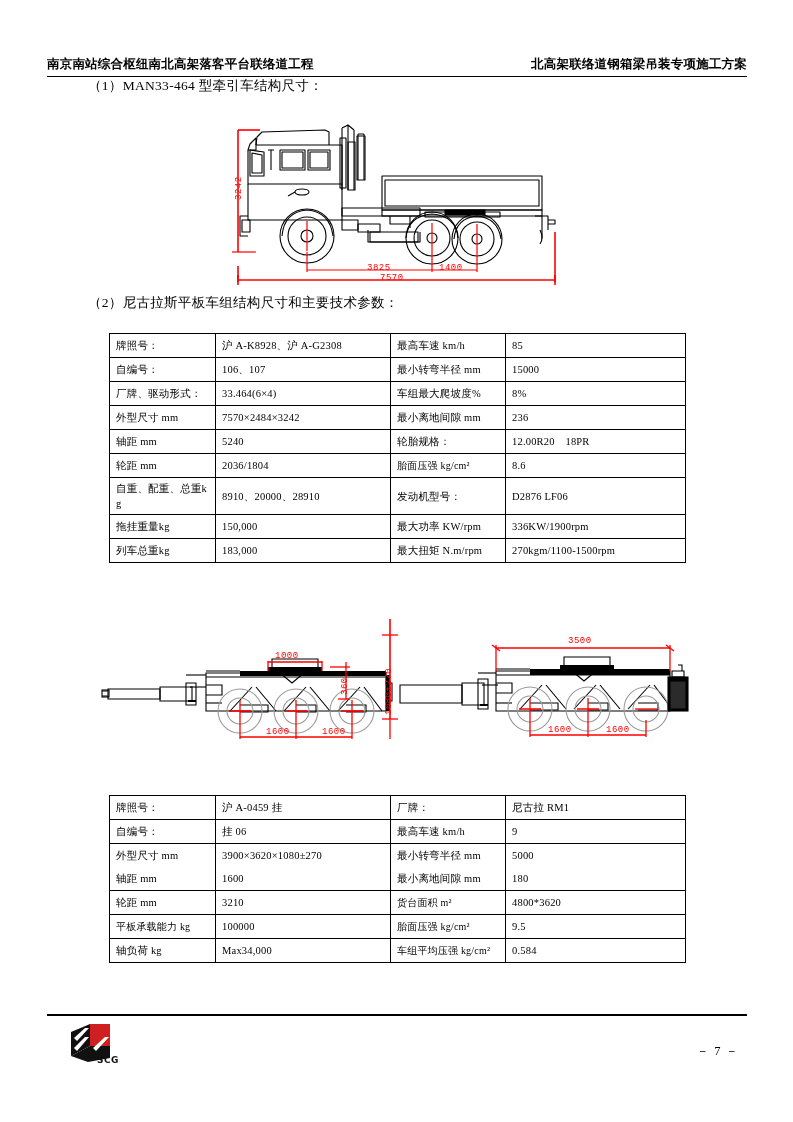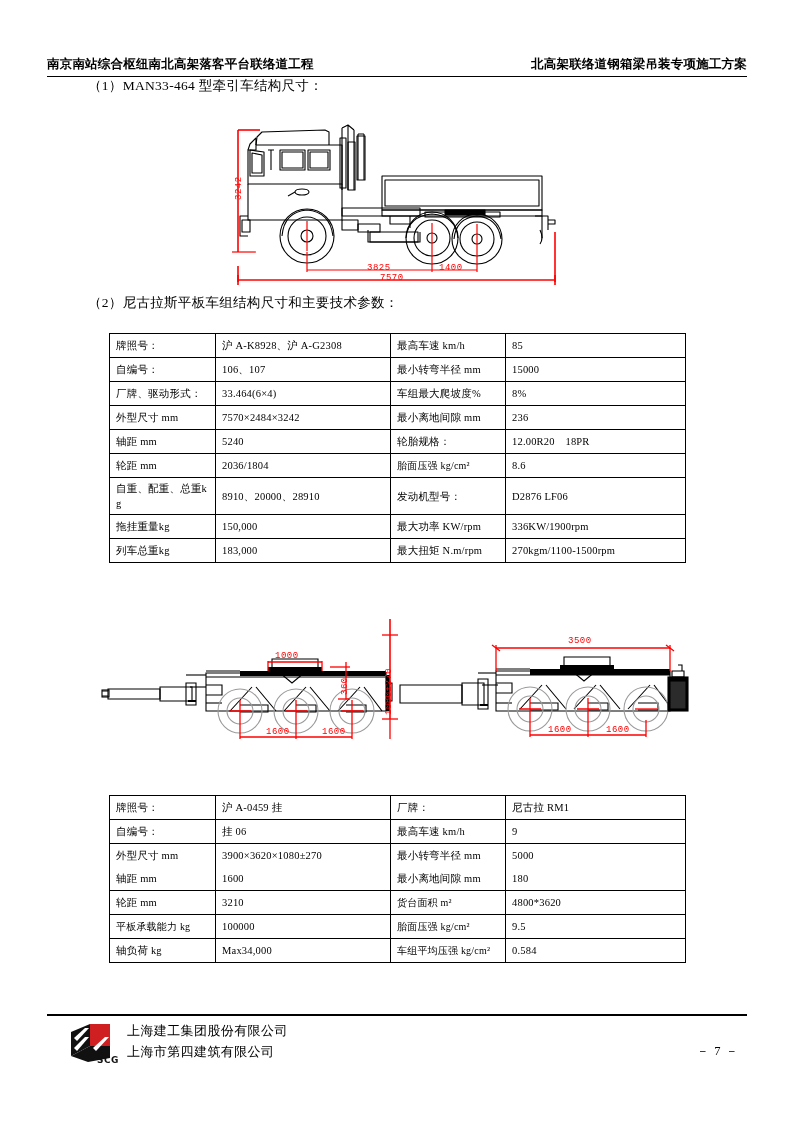--- a/index.html
+++ b/index.html
@@ -506,19 +506,15 @@
       <polygon points="22,2 42,2 42,24 22,24" fill="#cf1f20"></polygon>
       <polygon points="3,34 22,24 42,24 42,36 20,40" fill="#111"></polygon>
 
       <polygon points="6,16 17,6 21,6 9,19" fill="#fff"></polygon>
       <polygon points="6,26 17,15 21,15 9,29" fill="#fff"></polygon>
       <polygon points="25,26 37,15 41,15 28,29" fill="#fff"></polygon>
       <text x="29" y="41" font-family="DejaVu Sans, sans-serif" font-size="9" font-weight="bold" fill="#111" letter-spacing="0.5">SCG</text>
     </svg>
   </div>
 
-  <div id="footer-company">
-    <div>上海建工集团股份有限公司</div>
-    <div>上海市第四建筑有限公司</div>
-  </div>
 
   <div id="footer-pageno">－ 7 －</div>
 </div>
 
 </body></html>

